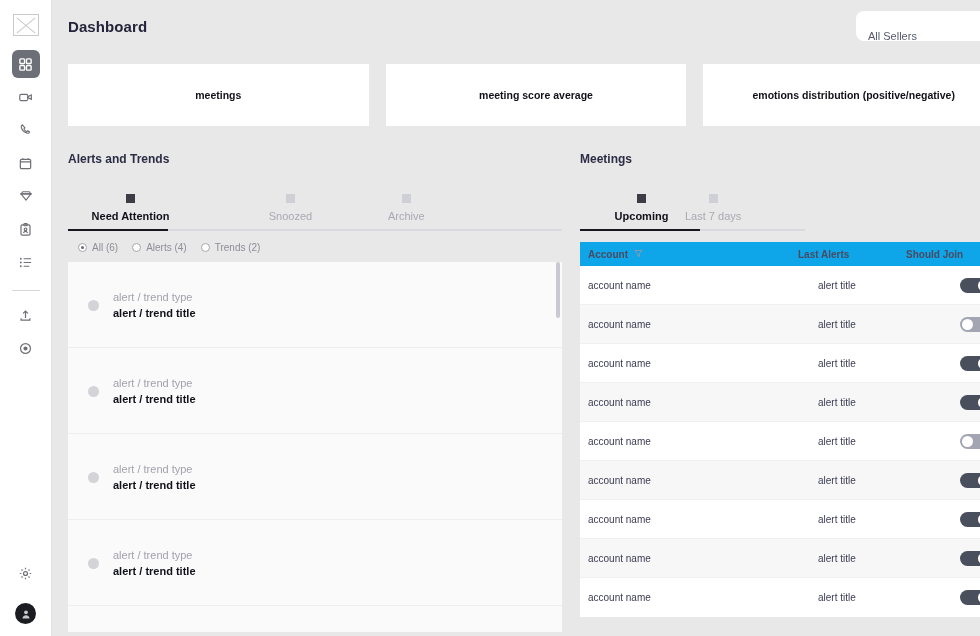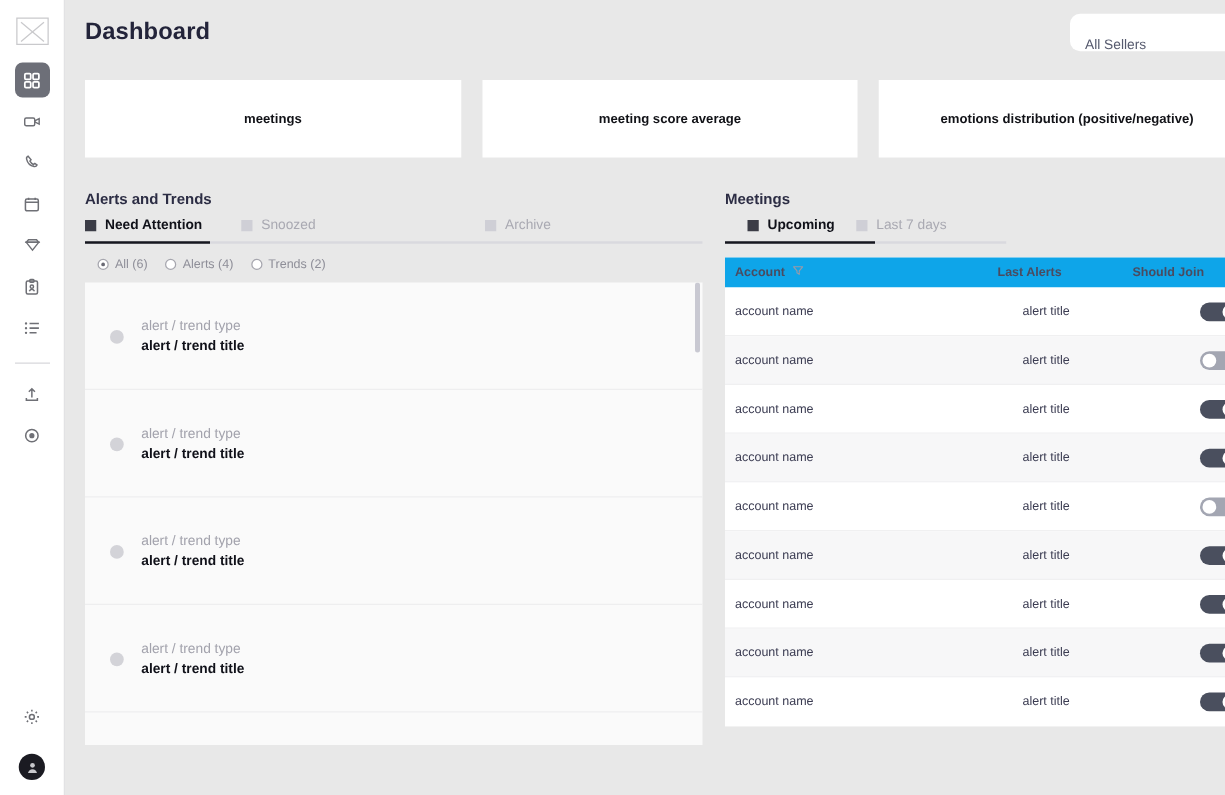--- a/index.html
+++ b/index.html
@@ -48,21 +48,21 @@
   }
   .avatar svg { display:block; }
 
   
   .main { flex: 1 1 auto; height: 636px; background:#e8e8e8; position: relative; }
 
   .topbar {
     height: 52px; display:flex; align-items:center; justify-content: space-between;
     padding: 0 18px 0 16px;
   }
-  .page-title { font-size: 19px; font-weight: 700; color:#23243a; letter-spacing:.1px; }
+  .page-title { font-size: 15px; font-weight: 700; color:#23243a; letter-spacing:.1px; }
   .seller-select {
     width: 148px; height: 30px; background:#fff; border-radius: 8px;
     display:flex; align-items:center; justify-content: space-between;
     padding: 0 12px; cursor:pointer;
   }
   .seller-select span { font-size: 11px; color:#565a6e;margin-top:20px; }
   .chev { width:10px; height:6px; }
 
   
   .cards { display:flex; gap: 17px; padding: 12px 18px 0 16px; }
@@ -71,26 +71,26 @@
     display:flex; align-items:center; justify-content:center;
     text-align:center; padding: 4px 10px;
   }
   .card span { font-size: 10.5px; font-weight: 700; color:#111217; line-height: 1.35; }
 
   
   .cols { display:flex; gap: 18px; padding: 26px 18px 0 16px; }
   .col-left  { width: 494px; flex: 0 0 494px; }
   .col-right { flex: 1 1 auto; }
 
-  .sec-title { font-size: 12px; font-weight:700; color:#2c2d44; margin-bottom: 8px; }
+  .sec-title { font-size: 12px; font-weight:700; color:#2c2d44; margin-bottom: 28px; }
 
   .tabs { display:flex; position: relative; }
   .tab {
     display:flex; align-items:center; gap:7px;
-    padding: 0 0 7px 0; cursor:pointer; font-size: 11px;
+    padding: 0 0 7px 0; cursor:pointer; font-size: 11px; flex-direction: column;
   }
   .tab .sq { width:9px; height:9px; display:block; }
   .tab.active { color:#101119; font-weight: 700; }
   .tab.active .sq { background:#3b3c46; }
   .tab.idle { color:#a9a9b2; font-weight: 400; }
   .tab.idle .sq { background:#cfcfd6; }
   .tabs-line { height:2px; background:#d9d9de; position:relative; }
   .tabs-line .ind { position:absolute; left:0; top:0; height:2px; background:#16171f; }
 
   

